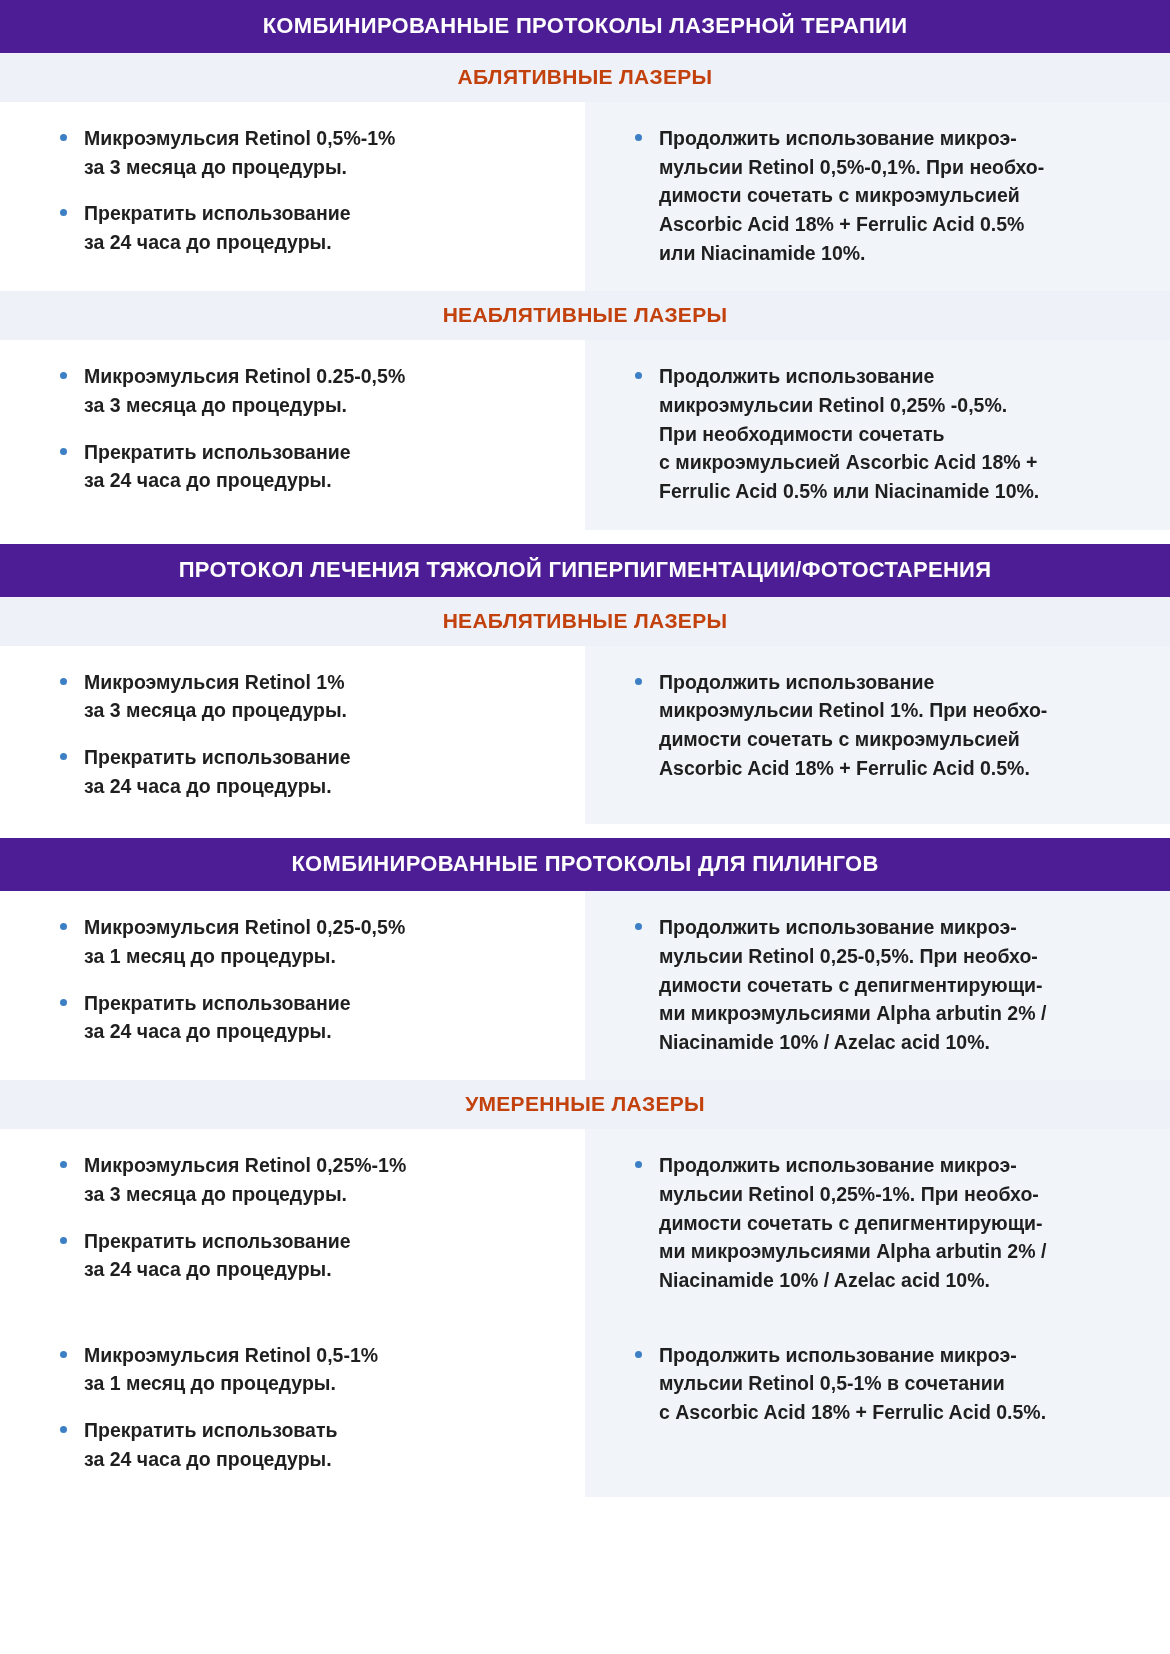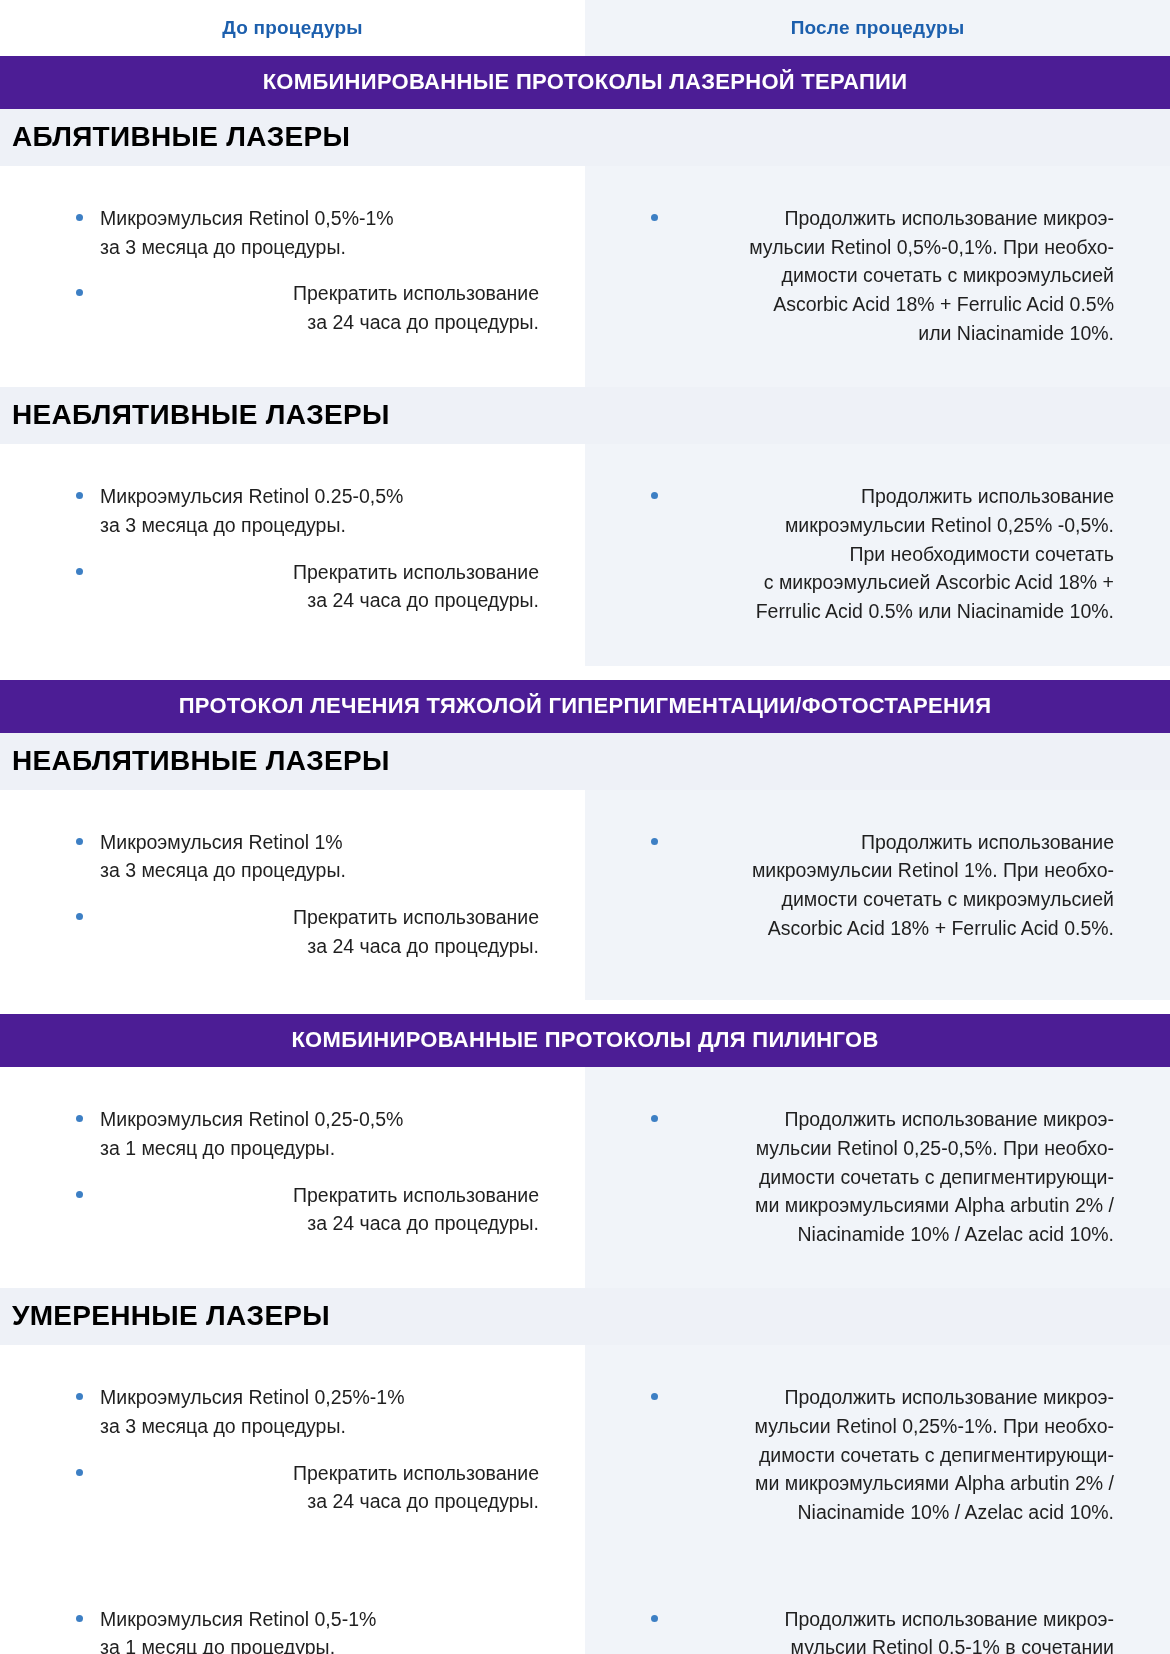--- a/index.html
+++ b/index.html
@@ -48,23 +48,23 @@
     font-weight: bold;
     letter-spacing: 0.3px;
     padding: 13px 12px 14px;
     box-sizing: border-box;
   }
 
   
   .sub-bar {
     width: 100%;
     background: #eef1f7;
-    color: #000000;
-    text-align: left;
-    font-size: 28px;
+    color: #c2410c;
+    text-align: center;
+    font-size: 21px;
     font-weight: bold;
     letter-spacing: 0.3px;
     padding: 12px 12px 13px;
     box-sizing: border-box;
   }
 
   
   .row {
     display: flex;
     width: 100%;
@@ -75,34 +75,34 @@
     box-sizing: border-box;
     padding: 22px 30px 24px 58px;
   }
   .cell.right {
     background: #f1f4f9;
     padding-left: 48px;
     padding-right: 40px;
   }
   ul.bullets {
     list-style: none;
-    margin: 16px;
+    margin: 0;
     padding: 0;
+    font-weight: bold;
   }
   ul.bullets li {
     position: relative;
     padding-left: 26px;
     margin-bottom: 18px;
     font-size: 19.5px;
     line-height: 1.47;
     color: #1f1f1f;
   }
   ul.bullets li:last-child {
     margin-bottom: 0;
-    text-align: right;
   }
   ul.bullets li::before {
     content: "";
     position: absolute;
     left: 2px;
     top: 10px;
     width: 7px;
     height: 7px;
     border-radius: 50%;
     background: #3d7fc4;
@@ -111,24 +111,20 @@
     height: 14px;
     background: #ffffff;
     width: 100%;
   }
 </style>
 </head>
 <body>
 
 <div class="sheet">
 
-  <div class="col-headers">
-    <div class="col-head left">До процедуры</div>
-    <div class="col-head right">После процедуры</div>
-  </div>
 
   <div id="sections-root">
       <div class="section-bar">КОМБИНИРОВАННЫЕ ПРОТОКОЛЫ ЛАЗЕРНОЙ ТЕРАПИИ</div>
       <div class="sub-bar">АБЛЯТИВНЫЕ ЛАЗЕРЫ</div>
       <div class="row">
         <div class="cell">
           <ul class="bullets">
             <li>Микроэмульсия Retinol 0,5%-1%<br>за 3 месяца до процедуры.</li>
             <li>Прекратить использование<br>за 24 часа до процедуры.</li>
           </ul>

